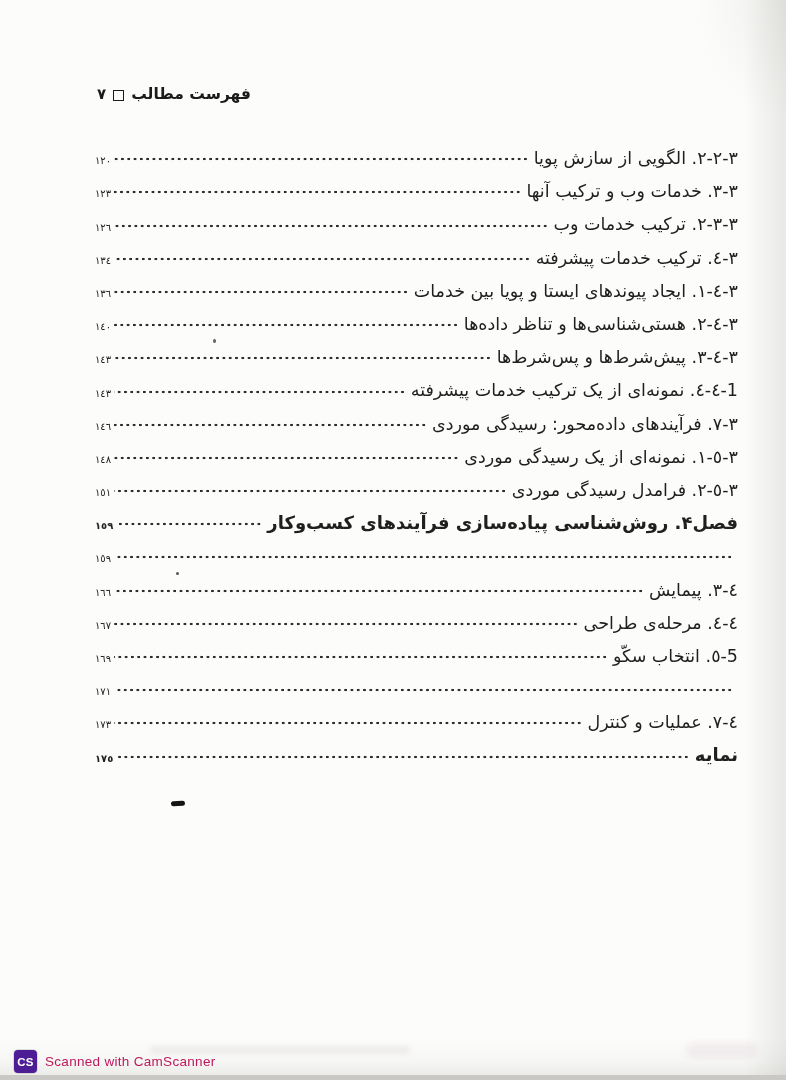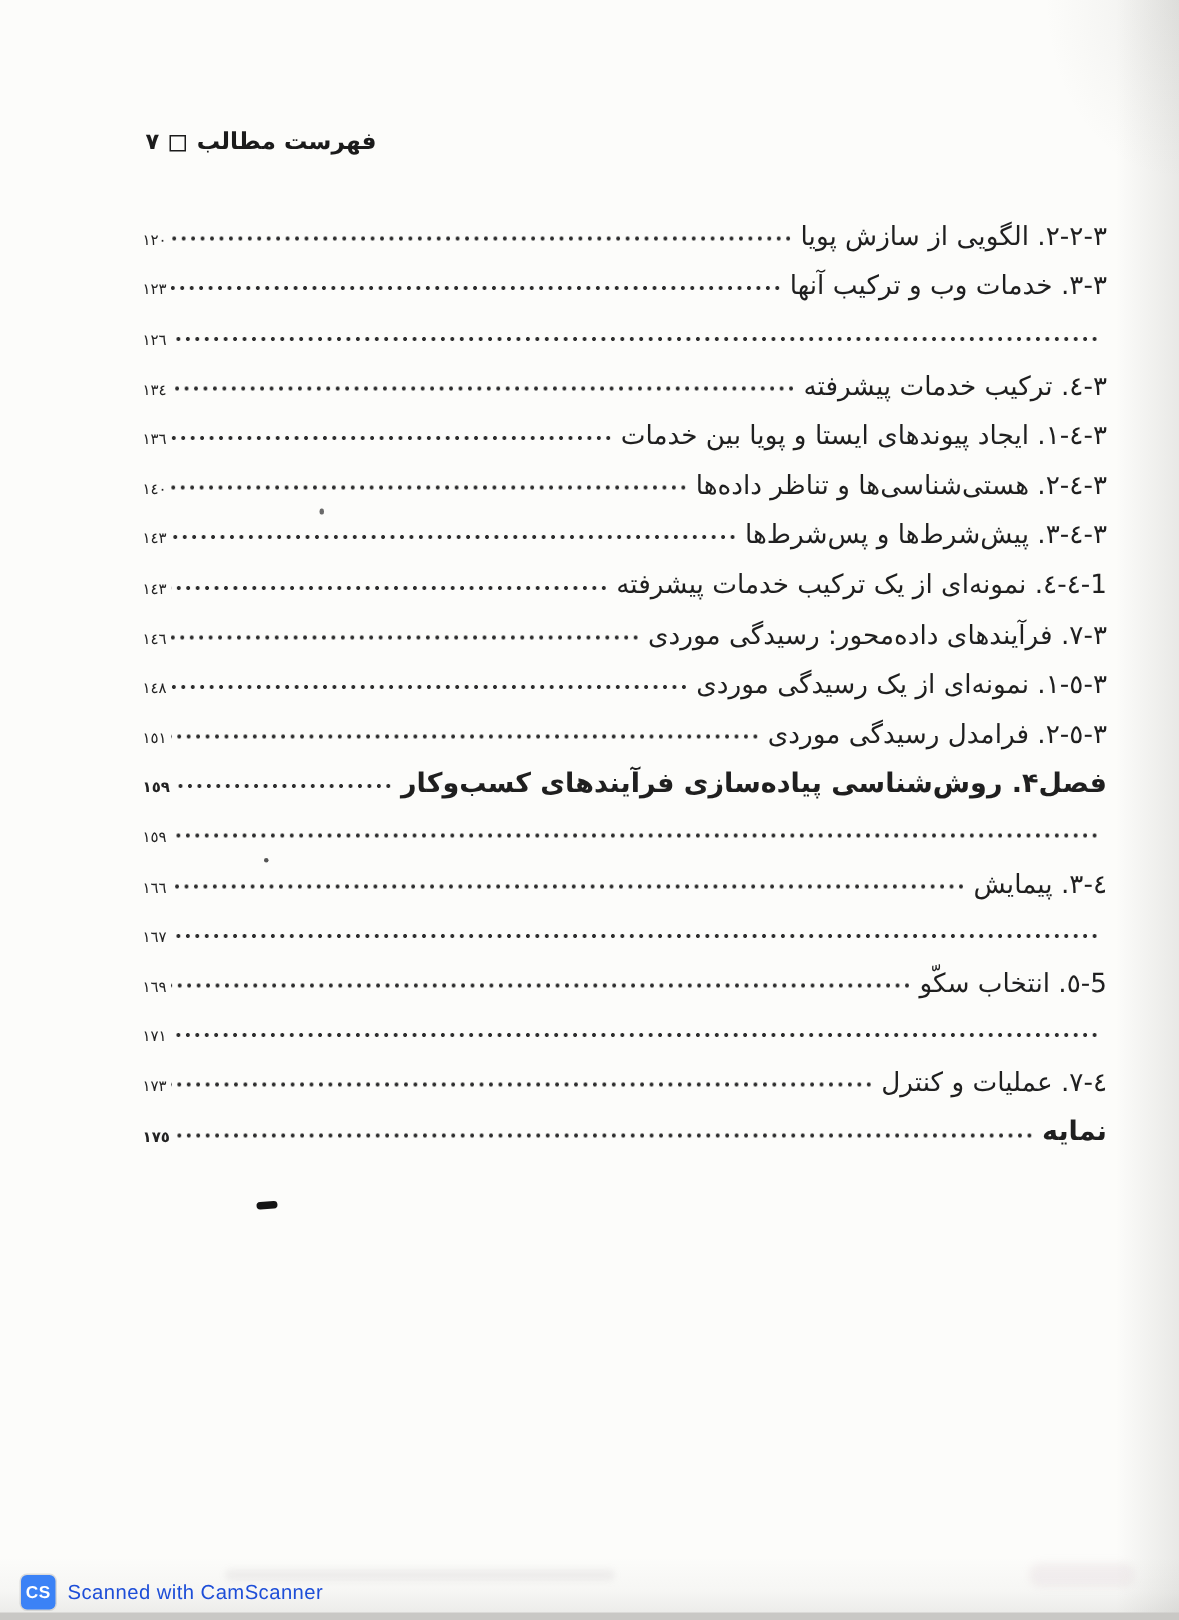--- a/index.html
+++ b/index.html
@@ -43,27 +43,27 @@
   .artifact-dash{position:absolute;left:171px;top:801px;width:14px;height:5px;
     background:#141414;border-radius:2.5px;transform:rotate(-4deg);}
   .artifact-dot-a{position:absolute;left:213px;top:339px;width:2.5px;height:3.5px;background:#6a6a6a;border-radius:50%;}
   .artifact-dot-b{position:absolute;left:176px;top:572px;width:3px;height:3px;background:#555;border-radius:50%;}
   .smudge-a{position:absolute;left:150px;bottom:26px;width:260px;height:8px;background:rgba(150,140,145,0.10);filter:blur(2px);border-radius:4px;}
   .smudge-b{position:absolute;right:30px;bottom:22px;width:70px;height:16px;background:rgba(190,160,175,0.12);filter:blur(3px);border-radius:8px;}
 
   
   .watermark{position:absolute;left:14px;bottom:7px;display:flex;align-items:center;gap:8px;}
   .cs-badge{
-    width:23px;height:23px;border-radius:4px;background:#3b82f6;
+    width:23px;height:23px;border-radius:4px;background:#4c1d95;
     color:#ffffff;font-family:"Liberation Sans",sans-serif;font-weight:700;font-size:11.5px;
     display:flex;align-items:center;justify-content:center;letter-spacing:0.3px;
     box-shadow:0 0 0 1px rgba(170,170,170,0.35);
   }
   .wm-text{
-    font-family:"Liberation Sans",sans-serif;font-size:13.5px;color:#1d4ed8;letter-spacing:0.3px;
+    font-family:"Liberation Sans",sans-serif;font-size:13.5px;color:#be185d;letter-spacing:0.3px;
   }
 </style>
 </head>
 <body>
 
 <div class="page">
 
   <div class="edge-right"></div>
   <div class="edge-topright"></div>
   <div class="bottom-band"></div>
@@ -81,20 +81,21 @@
       <span class="toc-page">١٢٠</span>
     </div>
 
     <div class="toc-row">
       <span class="toc-title">٣-٣. خدمات وب و ترکیب آنها</span>
       <span class="leader"></span>
       <span class="toc-page">١٢٣</span>
     </div>
 
     <div class="toc-row">
+      <span class="toc-title">٣-٣-٢. ترکیب خدمات وب</span>
       <span class="leader"></span>
       <span class="toc-page">١٢٦</span>
     </div>
 
     <div class="toc-row">
       <span class="toc-title">٣-٤. ترکیب خدمات پیشرفته</span>
       <span class="leader"></span>
       <span class="toc-page">١٣٤</span>
     </div>
 
@@ -151,20 +152,21 @@
       <span class="toc-page">١٥٩</span>
     </div>
 
     <div class="toc-row">
       <span class="toc-title">٤-٣. پیمایش</span>
       <span class="leader"></span>
       <span class="toc-page">١٦٦</span>
     </div>
 
     <div class="toc-row">
+      <span class="toc-title">٤-٤. مرحله‌ی طراحی</span>
       <span class="leader"></span>
       <span class="toc-page">١٦٧</span>
     </div>
 
     <div class="toc-row">
       <span class="toc-title">5-٥. انتخاب سکّو</span>
       <span class="leader"></span>
       <span class="toc-page">١٦٩</span>
     </div>
 

